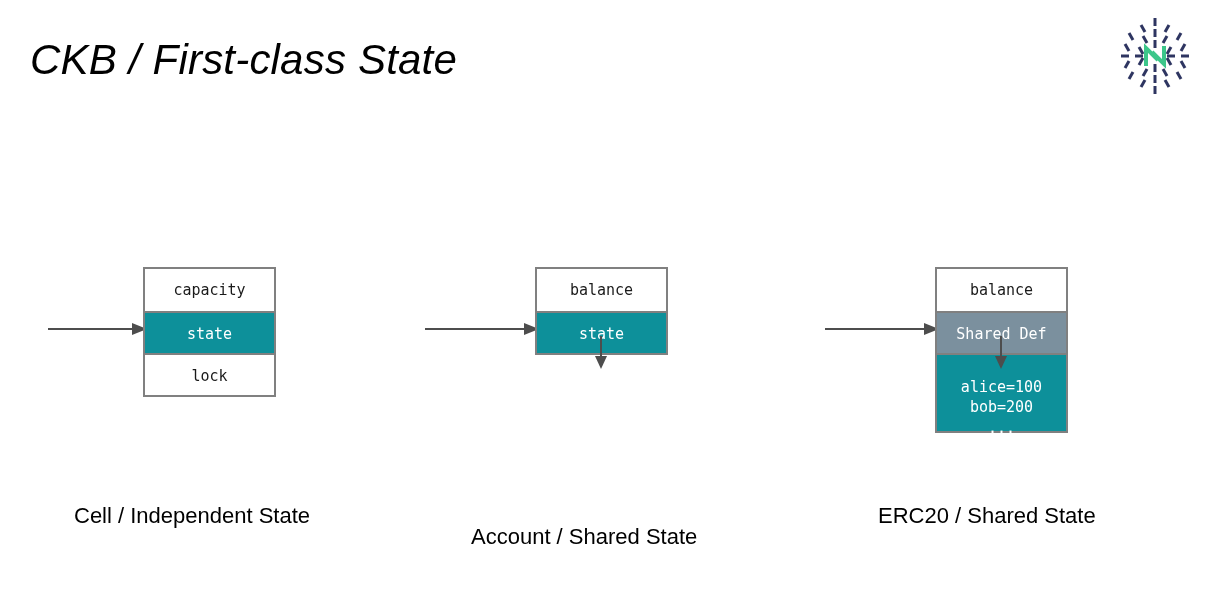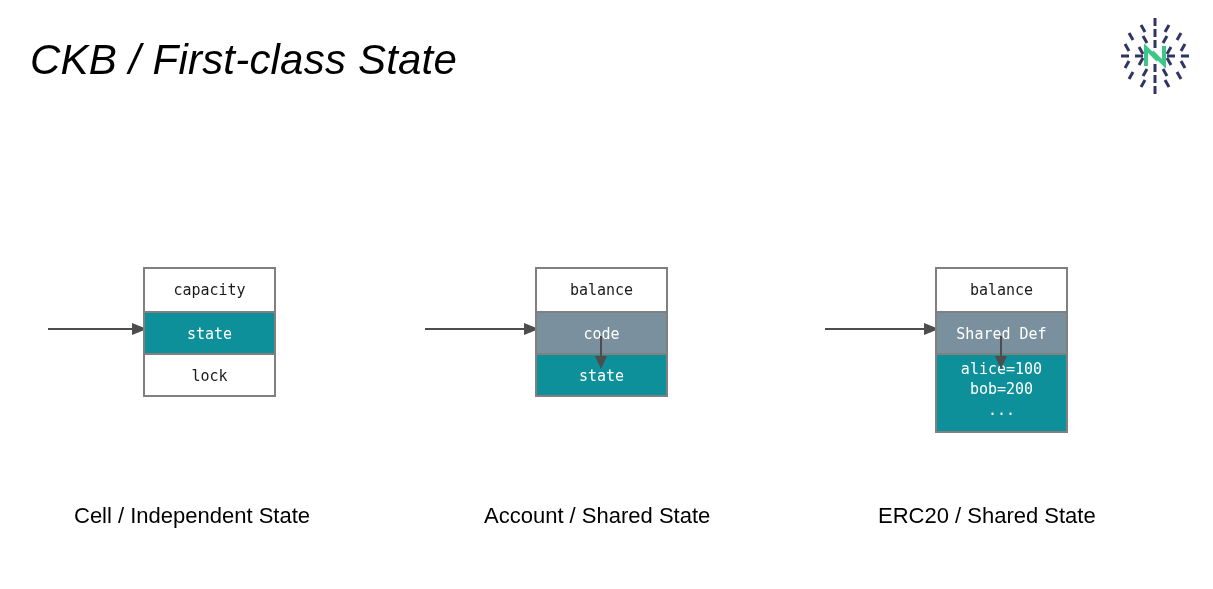--- a/index.html
+++ b/index.html
@@ -70,21 +70,21 @@
   .row + .row { border-top: 2px solid #808080; }
 
   .row-white { background: #ffffff; color: #1a1a1a; }
   .row-gray  { background: #7b909e; color: #ffffff; }
   .row-teal  { background: #0d909a; color: #ffffff; }
 
   
   .row-tall {
     height: 78px;
     line-height: 1.35;
-    padding-top: 4px;
+    padding-top: 22px;
     display: block;
   }
   .row-tall .line { display: block; font-size: 15px; }
 
   
   .in-arrow {
     position: absolute;
     top: 318px;
     height: 22px;
   }
@@ -107,21 +107,21 @@
   
   .caption {
     position: absolute;
     top: 503px;
     font-size: 22px;
     font-weight: 400;
     color: #000000;
     white-space: nowrap;
   }
   .caption-cell    { left: 74px; }
-  .caption-account { left: 484px; }
+  .caption-account { left: 471px; margin-top: 21px; }
   .caption-erc20   { left: 878px; }
 </style>
 </head>
 <body>
 
 <div class="slide-title">CKB / First-class State</div>
 
 <div class="logo">
   <svg viewBox="0 0 84 84" xmlns="http://www.w3.org/2000/svg">
     <g stroke="#2e3561" stroke-width="3" stroke-linecap="butt">
@@ -193,21 +193,20 @@
 <div class="in-arrow arrow-account">
   <svg width="115" height="22" viewBox="0 0 115 22" xmlns="http://www.w3.org/2000/svg">
     <line x1="0" y1="11" x2="101" y2="11" stroke="#4d4d4d" stroke-width="2"></line>
     <polygon points="99,5 114,11 99,17" fill="#4d4d4d"></polygon>
   </svg>
 </div>
 
 <div class="group group-account">
   <div class="box">
     <div class="row row-white">balance</div>
-    <div class="row row-gray">code</div>
     <div class="row row-teal">state</div>
   </div>
 </div>
 
 <div class="down-arrow down-account">
   <svg width="16" height="34" viewBox="0 0 16 34" xmlns="http://www.w3.org/2000/svg">
     <line x1="8" y1="0" x2="8" y2="22" stroke="#4d4d4d" stroke-width="2"></line>
     <polygon points="2,20 14,20 8,33" fill="#4d4d4d"></polygon>
   </svg>
 </div>

